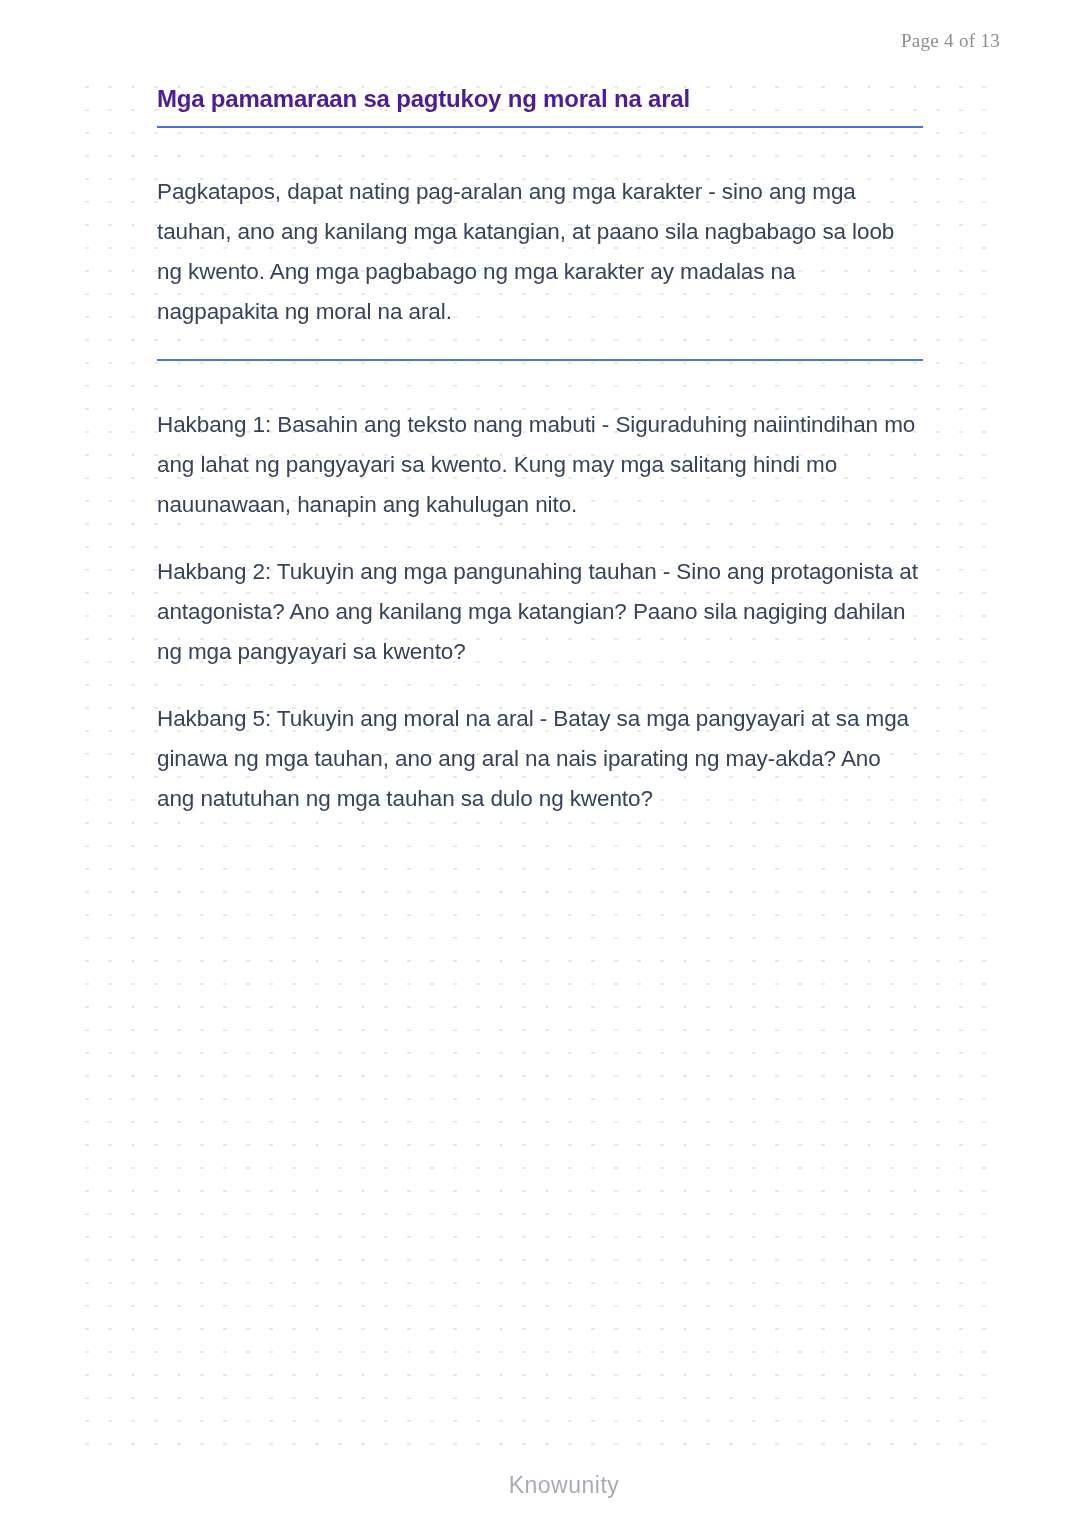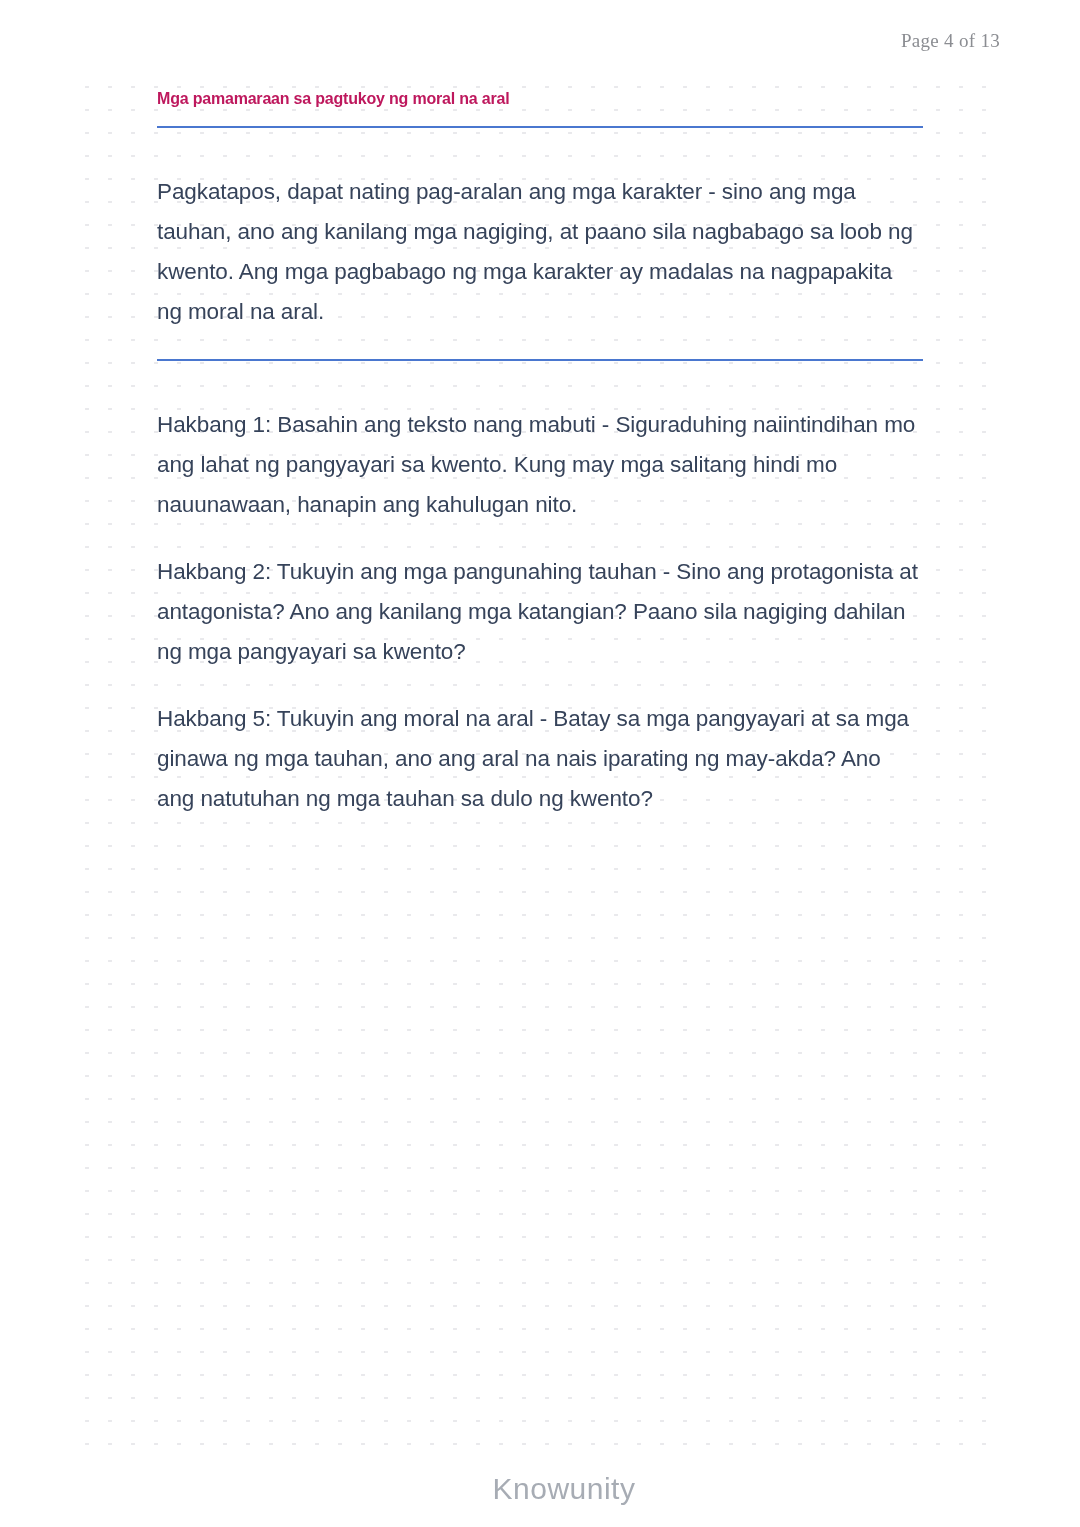--- a/index.html
+++ b/index.html
@@ -43,24 +43,24 @@
   }
 
   .content {
     position: absolute;
     left: 157px;
     top: 84px;
     width: 766px;
   }
 
   .section-heading {
-    font-size: 16px;
+    font-size: 24px;
     font-weight: 700;
     line-height: 30px;
-    color: #be185d;
+    color: #4c1d95;
     letter-spacing: -0.2px;
   }
 
   .heading-underline {
     border: none;
     border-top: 2px solid #4a77cf;
     margin-top: 12px;
     margin-bottom: 44px;
     width: 100%;
   }
@@ -76,21 +76,21 @@
     margin-bottom: 27px;
     letter-spacing: -0.1px;
   }
 
   .footer-brand {
     position: absolute;
     top: 1472px;
     left: 0;
     width: 1080px;
     text-align: center;
-    font-size: 30px;
+    font-size: 23px;
     font-weight: 400;
     color: #a7acb4;
     letter-spacing: 0.5px;
     padding-left: 48px;
   }
 </style>
 </head>
 <body>
 
 <div class="page">
@@ -99,21 +99,21 @@
 
   <div class="page-indicator">Page 4 of 13</div>
 
   <div class="content">
 
     <div class="section">
       <h2 class="section-heading">Mga pamamaraan sa pagtukoy ng moral na aral</h2>
       <hr class="heading-underline">
 
 
-      <p class="paragraph">Pagkatapos, dapat nating pag-aralan ang mga karakter - sino ang mga tauhan, ano ang kanilang mga nagiging, at paano sila nagbabago sa loob ng kwento. Ang mga pagbabago ng mga karakter ay madalas na nagpapakita ng moral na aral.</p>
+      <p class="paragraph">Pagkatapos, dapat nating pag-aralan ang mga karakter - sino ang mga tauhan, ano ang kanilang mga katangian, at paano sila nagbabago sa loob ng kwento. Ang mga pagbabago ng mga karakter ay madalas na nagpapakita ng moral na aral.</p>
     </div>
 
     <div class="section">
       <hr class="heading-underline">
 
       <p class="paragraph">Hakbang 1: Basahin ang teksto nang mabuti - Siguraduhing naiintindihan mo ang lahat ng pangyayari sa kwento. Kung may mga salitang hindi mo nauunawaan, hanapin ang kahulugan nito.</p>
 
       <p class="paragraph">Hakbang 2: Tukuyin ang mga pangunahing tauhan - Sino ang protagonista at antagonista? Ano ang kanilang mga katangian? Paano sila nagiging dahilan ng mga pangyayari sa kwento?</p>
 
 

